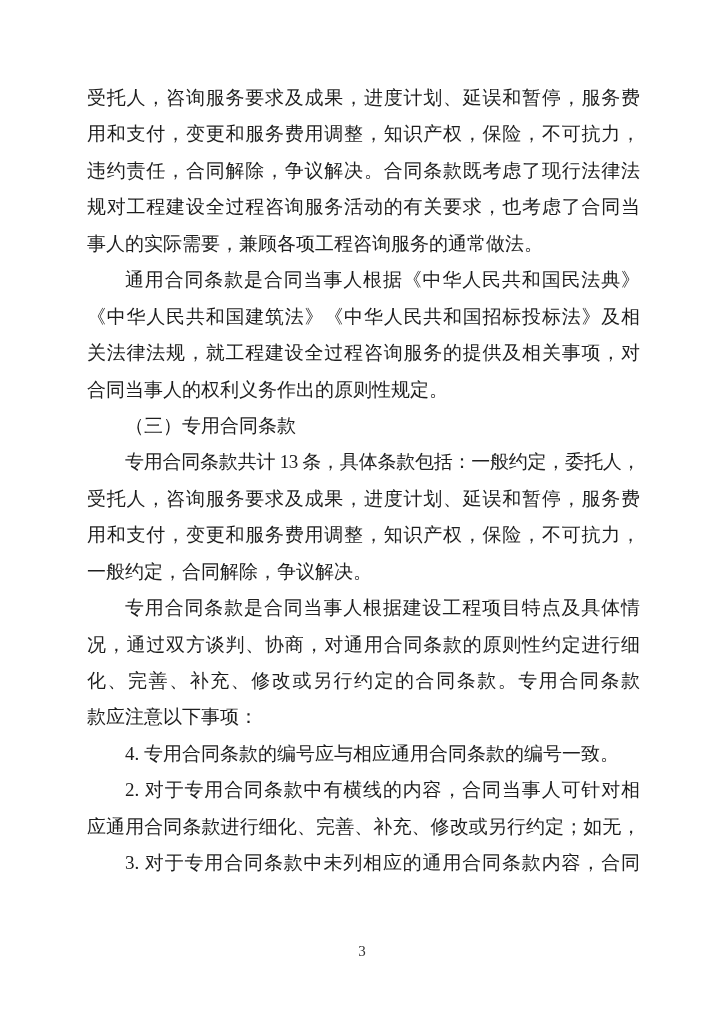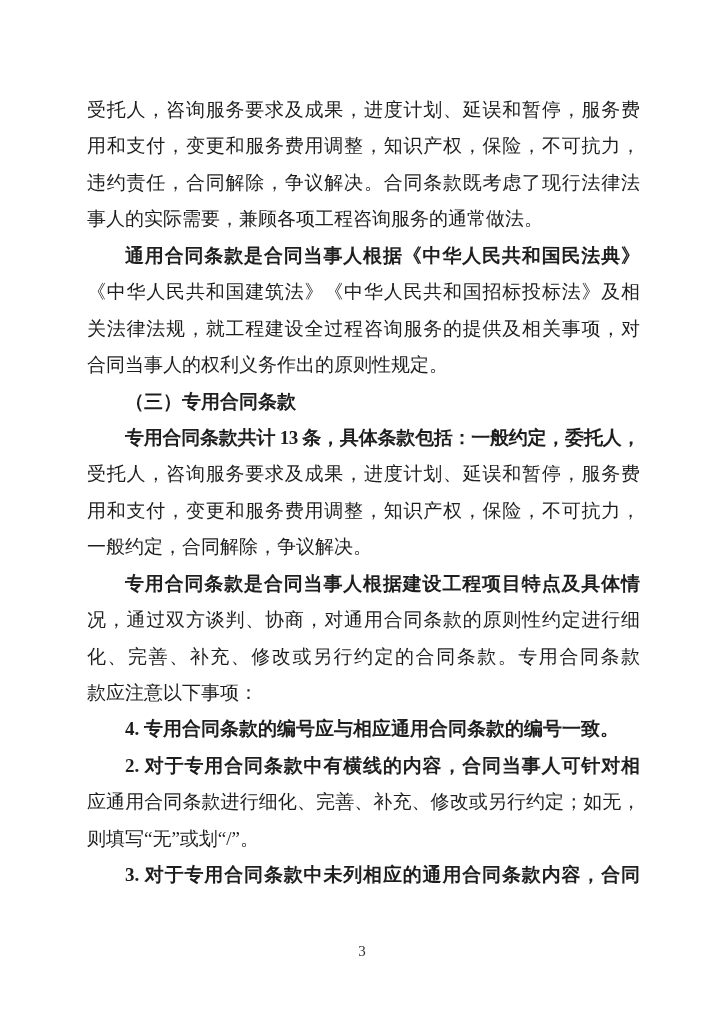--- a/index.html
+++ b/index.html
@@ -12,39 +12,38 @@
     width: 724px;
     height: 1024px;
     background: #ffffff;
     overflow: hidden;
     font-family: "Liberation Serif", "DejaVu Serif", serif;
     color: #1e1e1e;
   }
   .textblock {
     position: absolute;
     left: 87px;
-    top: 92px;
+    top: 80px;
     width: 553px;
     font-size: 19px;
   }
   .line {
     line-height: 36.45px;
     height: 36.45px;
     white-space: nowrap;
     text-align: justify;
     text-align-last: justify;
     overflow: visible;
   }
   .line.last {
     text-align: right;
     text-align-last: left;
   }
   .line.indent {
     text-indent: 38px;
-    font-weight: bold;
   }
   .line.squeeze {
     letter-spacing: -0.45px;
   }
   .page-number {
     position: absolute;
     top: 943px;
     left: 0;
     width: 724px;
     text-align: center;
@@ -55,20 +54,21 @@
 </head>
 <body>
 
 <div class="page">
   <div class="textblock">
 
     <div>
       <div class="line">受托人，咨询服务要求及成果，进度计划、延误和暂停，服务费</div>
       <div class="line">用和支付，变更和服务费用调整，知识产权，保险，不可抗力，</div>
       <div class="line">违约责任，合同解除，争议解决。合同条款既考虑了现行法律法</div>
+      <div class="line">规对工程建设全过程咨询服务活动的有关要求，也考虑了合同当</div>
       <div class="line last">事人的实际需要，兼顾各项工程咨询服务的通常做法。</div>
     </div>
 
     <div>
       <div class="line indent">通用合同条款是合同当事人根据《中华人民共和国民法典》</div>
       <div class="line">《中华人民共和国建筑法》《中华人民共和国招标投标法》及相</div>
       <div class="line">关法律法规，就工程建设全过程咨询服务的提供及相关事项，对</div>
       <div class="line last">合同当事人的权利义务作出的原则性规定。</div>
     </div>
 
@@ -90,21 +90,20 @@
       <div class="line last">款应注意以下事项：</div>
     </div>
 
     <div>
       <div class="line indent last">4. 专用合同条款的编号应与相应通用合同条款的编号一致。</div>
     </div>
 
     <div>
       <div class="line indent">2. 对于专用合同条款中有横线的内容，合同当事人可针对相</div>
       <div class="line squeeze">应通用合同条款进行细化、完善、补充、修改或另行约定；如无，</div>
-      <div class="line last">则填写“无”或划“/”。</div>
     </div>
 
     <div>
       <div class="line indent">3. 对于专用合同条款中未列相应的通用合同条款内容，合同</div>
     </div>
 
   </div>
 
   <div class="page-number">3</div>
 </div>

